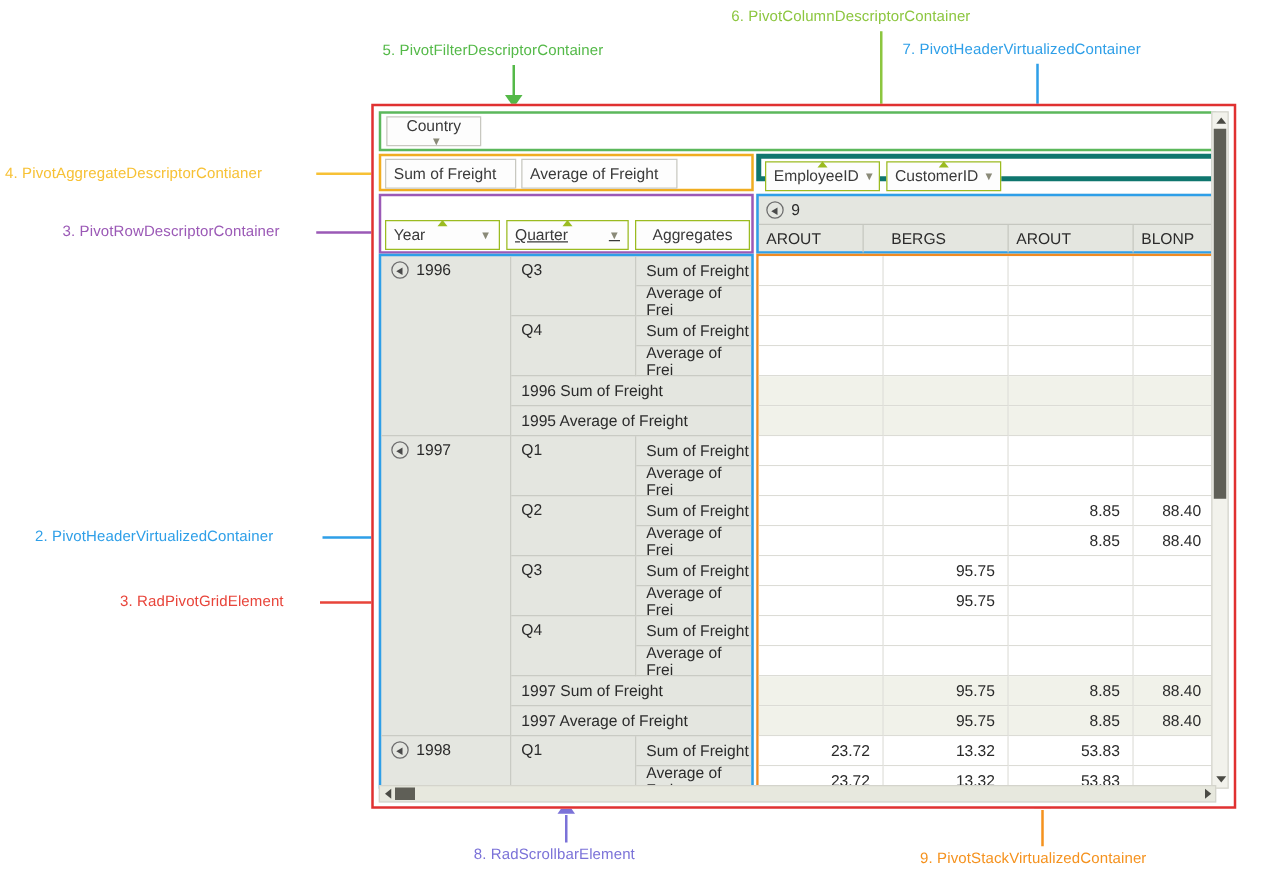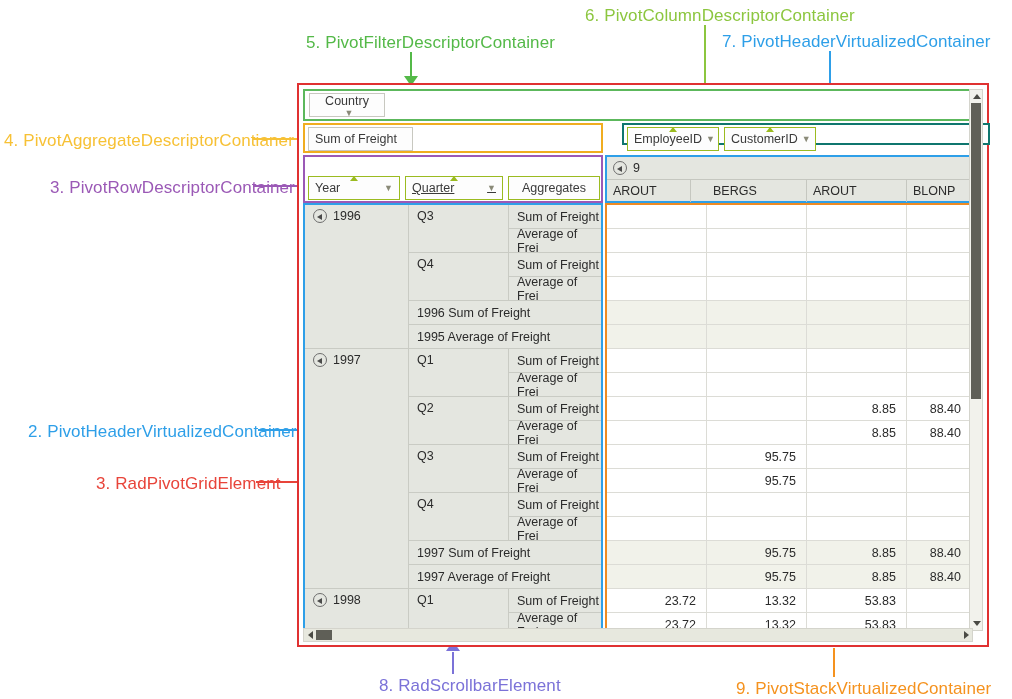--- a/index.html
+++ b/index.html
@@ -6,21 +6,21 @@
   body{
     width:1012px;height:699px;
     background:#ffffff;
     font-family:"Liberation Sans", sans-serif;
     overflow:hidden;
     position:relative;
   }
   .canvas{position:absolute;left:0;top:0;width:1012px;height:699px;}
 
   
-  .ann{position:absolute;font-size:17px;white-space:nowrap;letter-spacing:.1px;}
+  .ann{position:absolute;font-size:12px;white-space:nowrap;letter-spacing:.1px;}
   .ann-line{position:absolute;}
   .arrow{position:absolute;width:0;height:0;}
 
   
   #pivot{
     position:absolute;left:297px;top:83px;width:692px;height:564px;
     border:2px solid #e03131;background:#ffffff;box-sizing:border-box;
   }
   .inner{position:absolute;left:0;top:0;right:0;bottom:0;}
 
@@ -29,22 +29,22 @@
     position:absolute;left:4px;top:4px;width:670px;height:32px;
     border:2px solid #5cb85c;box-sizing:border-box;background:#fff;
   }
   
   #aggBox{
     position:absolute;left:4px;top:38px;width:300px;height:30px;
     border:2px solid #f0ad20;box-sizing:border-box;background:#fff;
   }
   
   #colDescBox{
-    position:absolute;left:323px;top:38px;width:368px;height:22px;
-    border:2px solid #0f766e;box-sizing:border-box;background:#fff;
+    position:absolute;left:306px;top:38px;width:368px;height:22px;
+    border:4px solid #0f766e;box-sizing:border-box;background:#fff;
   }
   
   #rowDescBox{
     position:absolute;left:4px;top:70px;width:300px;height:48px;
     border:2px solid #9b59b6;box-sizing:border-box;background:#fff;
   }
   
   #hdrBox{
     position:absolute;left:306px;top:70px;width:368px;height:48px;
     border:2px solid #2e9fe8;box-sizing:border-box;background:#e4e6e0;
@@ -184,20 +184,23 @@
         <div class="chip" style="left:4px;top:2px;width:76px;flex-direction:column;">
           <span class="lbl">Country</span>
           <span class="sp"></span>
           <span class="filt">▼</span>
         </div>
       </div>
 
       <div id="aggBox">
         <div class="chip" style="left:3px;top:2px;width:105px;">
           <span class="lbl">Sum of Freight</span>
+        </div>
+        <div class="chip" style="left:112px;top:2px;width:125px;">
+          <span class="lbl">Average of Freight</span>
         </div>
       </div>
 
       <div id="colDescBox">
         <div class="chip olive" style="left:3px;top:2px;width:92px;">
           <span class="sortmark"></span>
           <span class="lbl">EmployeeID</span>
           <span class="sp"></span>
           <span class="filt">▼</span>
         </div>

